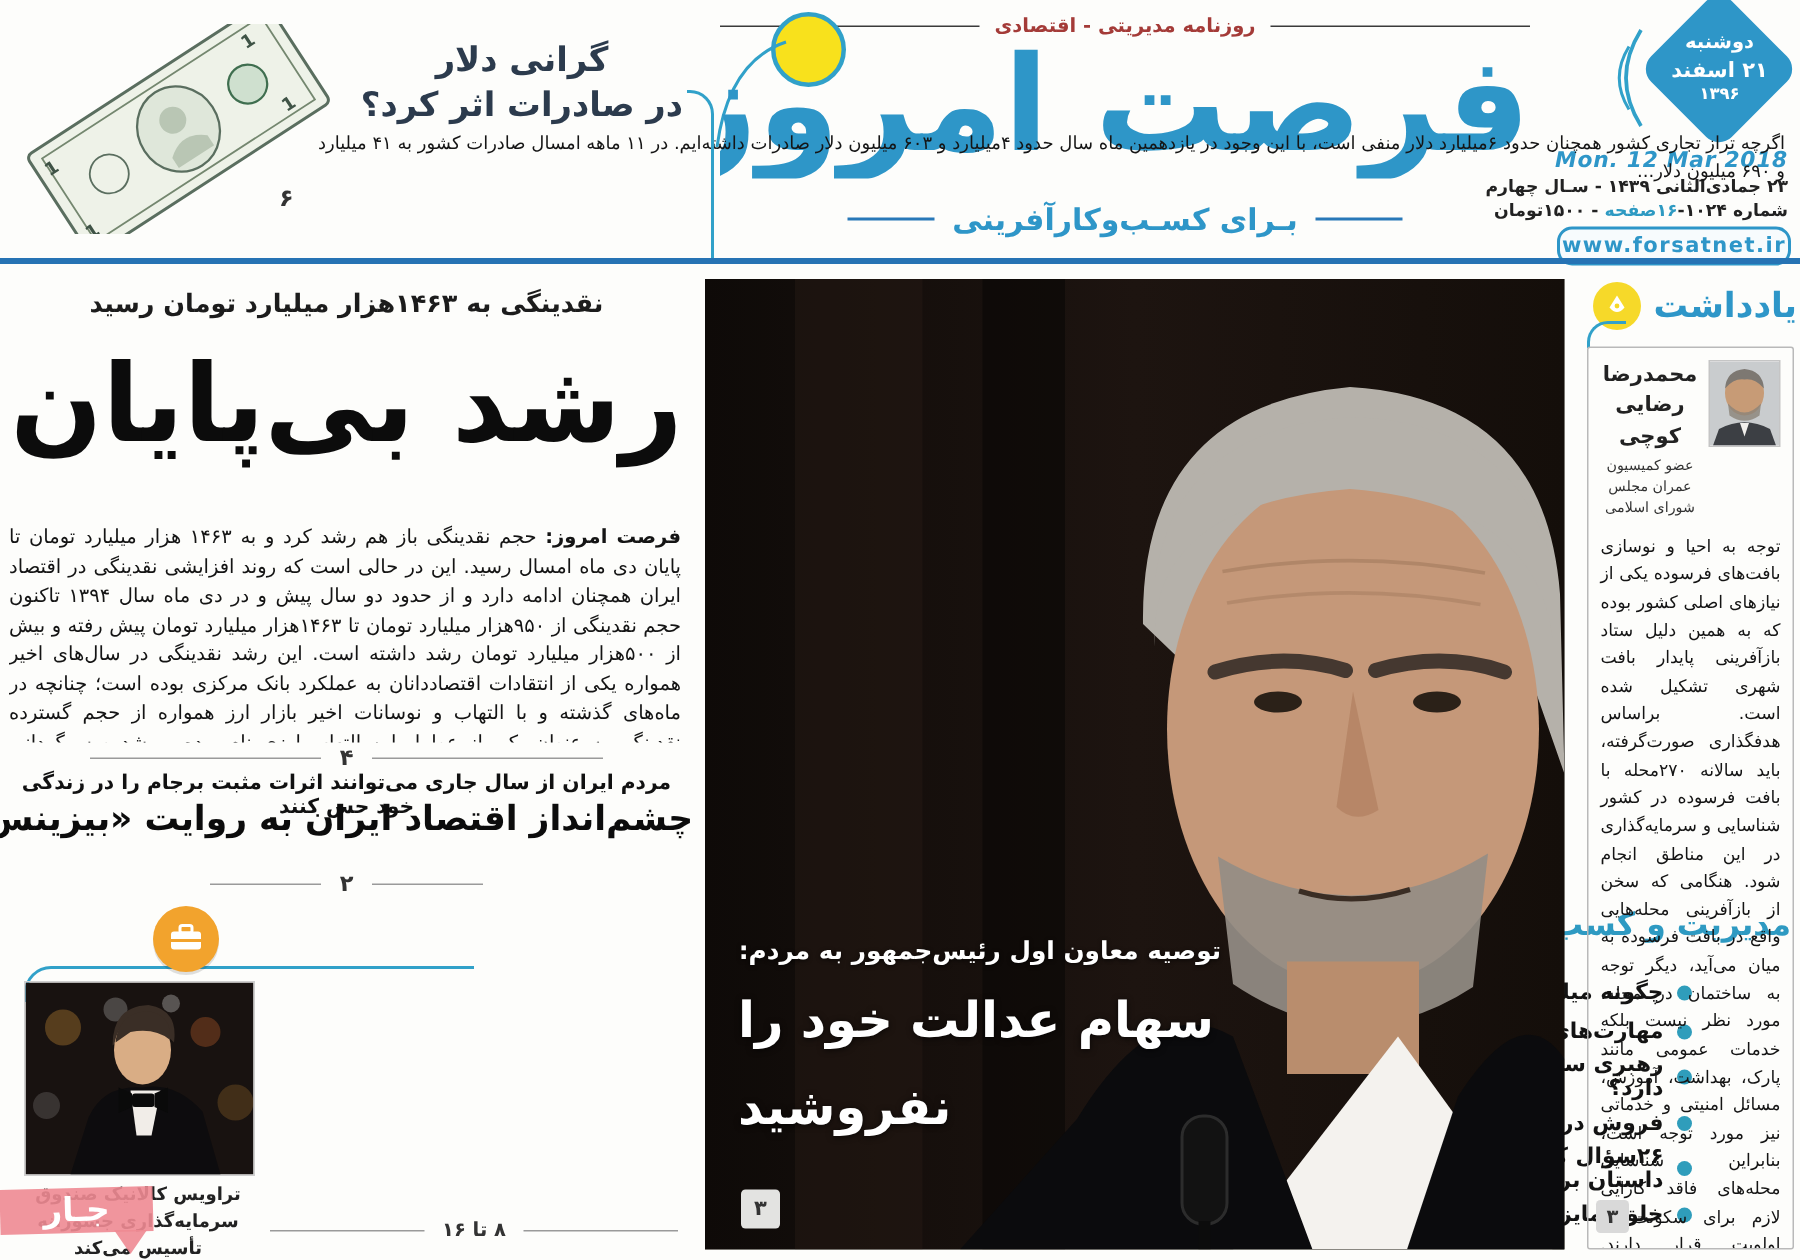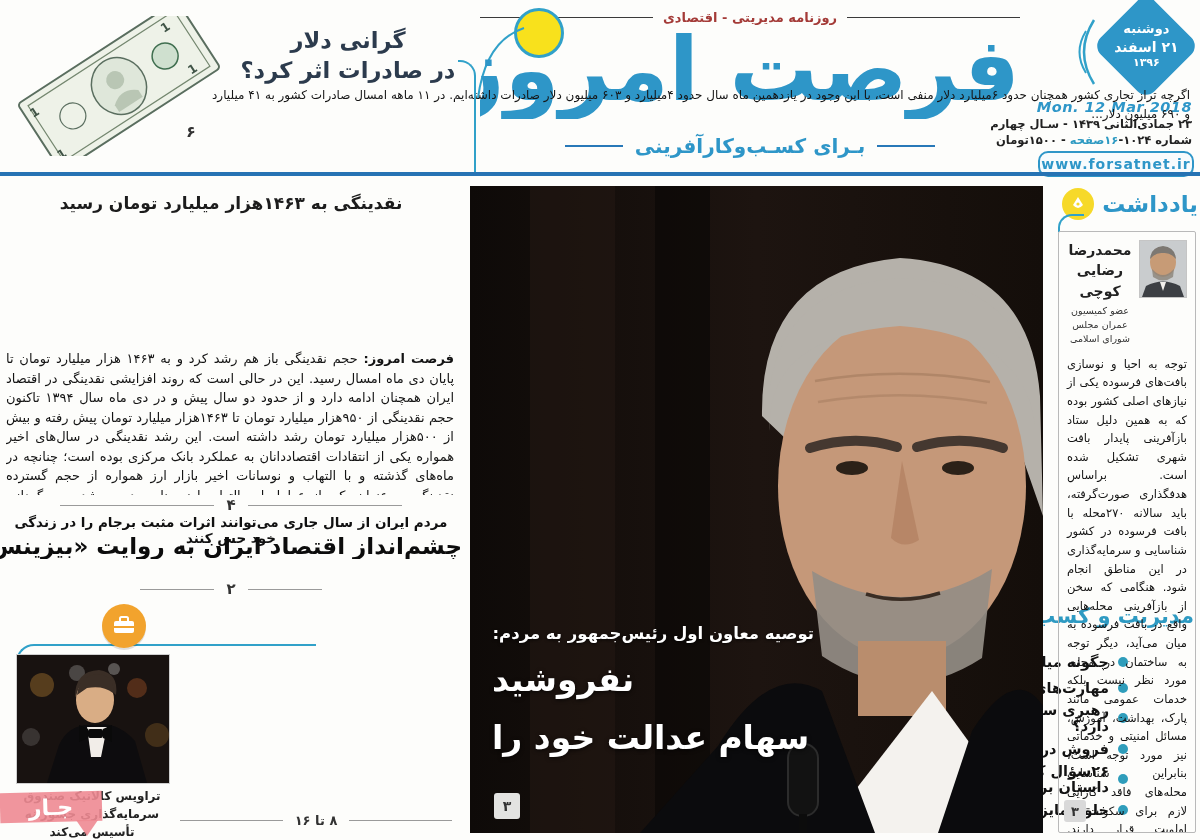--- a/index.html
+++ b/index.html
@@ -175,20 +175,21 @@
     <div>گرانی دلار</div>
     <div>در صادرات اثر کرد؟</div>
   </div>
   <div class="abs dollar-body">اگرچه تراز تجاری کشور همچنان حدود ۶میلیارد دلار منفی است، با این وجود در یازدهمین ماه سال حدود ۴میلیارد و ۶۰۳ میلیون دلار صادرات داشته‌ایم. در ۱۱ ماهه امسال صادرات کشور به ۴۱ میلیارد و ۶۹۰ میلیون دلار...</div>
   <div class="abs pagenum-plain" style="left:186px;top:122px;">۶</div>
   <div class="abs dollar-curve"></div>
 
   <div class="abs blue-rule"></div>
 
   <div class="abs lead-kicker">نقدینگی به ۱۴۶۳هزار میلیارد تومان رسید</div>
+  <div class="abs lead-headline">رشد بی‌پایان</div>
   <div class="abs lead-body">
     <b>فرصت امروز:</b>
     <span>حجم نقدینگی باز هم رشد کرد و به ۱۴۶۳ هزار میلیارد تومان تا پایان دی ماه امسال رسید. این در حالی است که روند افزایشی نقدینگی در اقتصاد ایران همچنان ادامه دارد و از حدود دو سال پیش و در دی ماه سال ۱۳۹۴ تاکنون حجم نقدینگی از ۹۵۰هزار میلیارد تومان تا ۱۴۶۳هزار میلیارد تومان پیش رفته و بیش از ۵۰۰هزار میلیارد تومان رشد داشته است. این رشد نقدینگی در سال‌های اخیر همواره یکی از انتقادات اقتصاددانان به عملکرد بانک مرکزی بوده است؛ چنانچه در ماه‌های گذشته و با التهاب و نوسانات اخیر بازار ارز همواره از حجم گسترده نقدینگی به عنوان یکی از عوامل این التهاب ارزی نام برده می‌شد و سرگردانی نقدینگی راهی به جز بازار ارز و تقاضا برای خرید دلار نیافته بود. با این‌همه، بر اساس تازه‌ترین آمار بانک مرکزی از...</span>
   </div>
   <div class="abs divider divider-4">
     <span>۴</span>
   </div>
 
   <div class="abs kicker2">مردم ایران از سال جاری می‌توانند اثرات مثبت برجام را در زندگی خود حس کنند</div>
   <div class="abs headline2">چشم‌انداز اقتصاد ایران به روایت «بیزینس مانیتور»</div>
@@ -285,22 +286,22 @@
       <rect x="388" y="455" width="88" height="75" fill="#b98d6d"></rect>
       <polygon points="352,647 462,505 565,647" fill="#f4f2ee"></polygon>
       <path d="M170,647 L405,647 L352,505 Q300,475 248,560 Z" fill="#0b0b0d"></path>
       <path d="M468,647 L573,647 L573,520 Q545,478 502,545 Z" fill="#0b0b0d"></path>
       <rect x="318" y="558" width="30" height="72" rx="14" fill="#121212" stroke="#2c2c2c" stroke-width="2"></rect>
       <rect x="329" y="628" width="8" height="19" fill="#0c0c0c"></rect>
     </svg>
     <div class="abs photo-caption">
       <div class="pc-kicker">توصیه معاون اول رئیس‌جمهور به مردم:</div>
       <div class="pc-head">
+        <div>سهام عدالت خود را</div>
         <div>نفروشید</div>
-        <div>سهام عدالت خود را</div>
       </div>
     </div>
     <div class="abs page-box photo-pagebox">۳</div>
   </div>
 
   <div class="abs note-header">
     <span class="note-title">یادداشت</span>
     <span class="pen-circle">
       <svg width="16" height="16" viewBox="0 0 16 16">
         <path d="M8,1 L13,9 Q8,15 3,9 Z" fill="#ffffff"></path>

